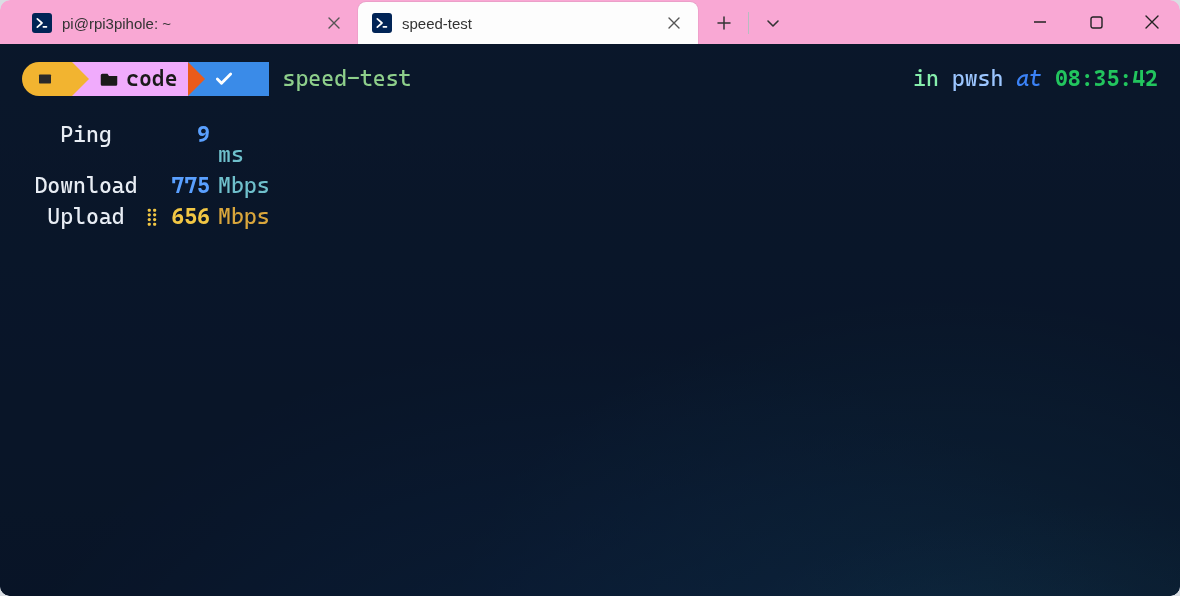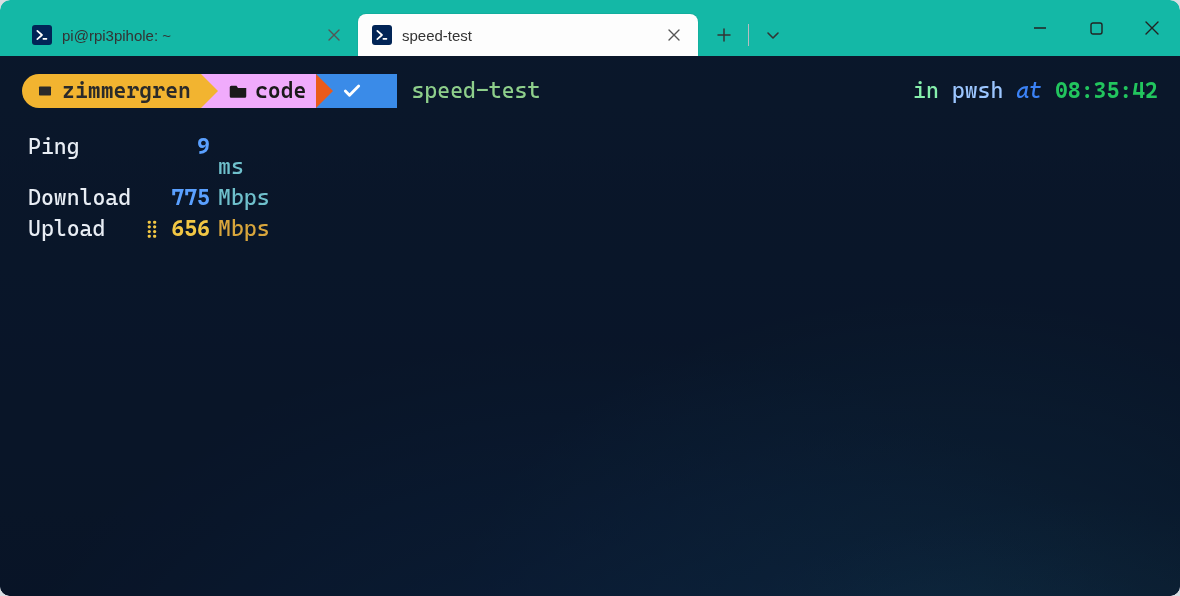--- a/index.html
+++ b/index.html
@@ -13,22 +13,22 @@
     }
     .window {
       width: 100%;
       height: 100%;
       display: flex;
       flex-direction: column;
       border-radius: 10px;
       overflow: hidden;
     }
     .titlebar {
-      height: 56px;
-      background: #14b8a6;
+      height: 44px;
+      background: #f9a8d4;
       display: flex;
       align-items: flex-end;
       padding-left: 18px;
     }
     .tabs {
       display: flex;
       align-items: flex-end;
       height: 100%;
     }
     .tab {
@@ -193,21 +193,21 @@
     .prompt-right .time { color: #22c55e; font-weight: 700; }
     .results {
       margin-left: 6px;
     }
     .res-row {
       display: flex;
       gap: 0;
     }
     .res-label {
       width: 134px;
-      text-align: left;
+      text-align: center;
       color: #e8edf4;
       padding-right: 18px;
     }
     .res-val {
       font-weight: 700;
       min-width: 56px;
       text-align: right;
       padding-right: 8px;
     }
     .res-unit { }
@@ -300,21 +300,20 @@
     <div class="acrylic"></div>
     <div class="term-inner">
       <div class="prompt-row">
         <div class="prompt-left">
           <span class="seg seg-user">
             <span class="icon">
               <svg width="18" height="18" viewBox="0 0 24 24" fill="#2a2a2a">
                   <rect x="4" y="6" width="16" height="12" rx="1"></rect>
                 </svg>
             </span>
-            <span>zimmergren</span>
             <span class="arrow"></span>
           </span>
           <span class="seg seg-dir">
             <span class="icon">
               <svg width="18" height="16" viewBox="0 0 24 20" fill="#1a1a1a">
                   <path d="M2 3h7l2 3h11v11a2 2 0 0 1-2 2H2a2 2 0 0 1-2-2V5a2 2 0 0 1 2-2z" transform="translate(1,0)"></path>
                 </svg>
             </span>
             <span>code</span>
             <span class="arrow"></span>

